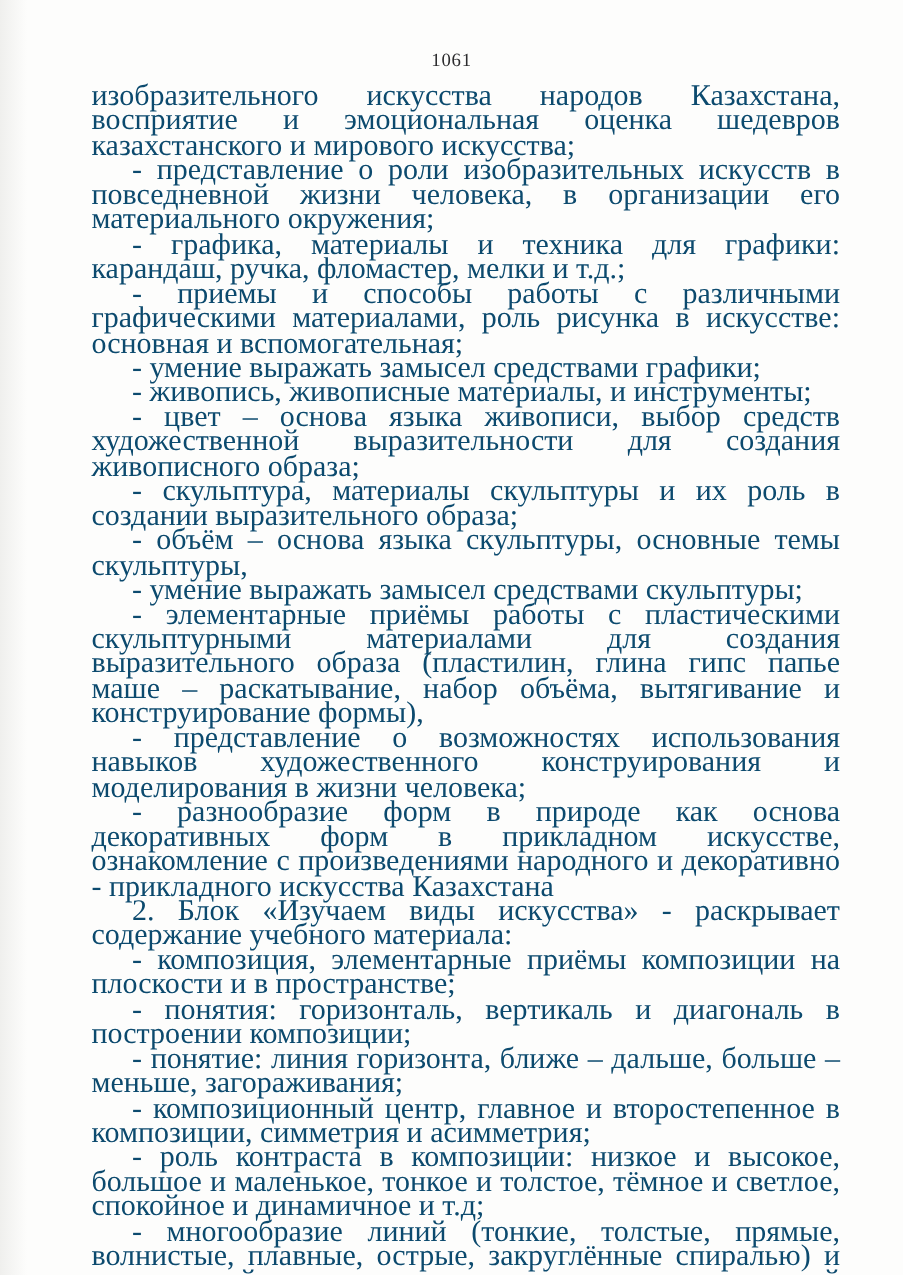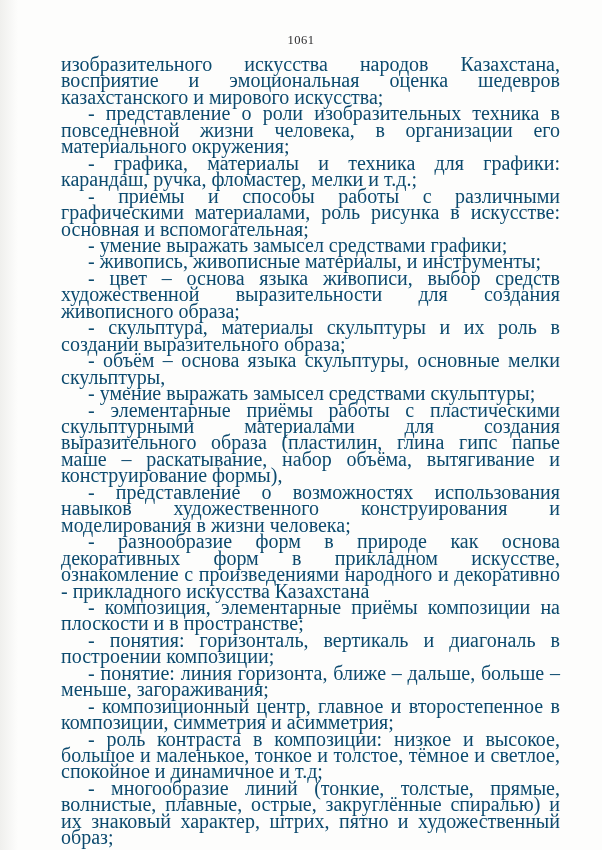--- a/index.html
+++ b/index.html
@@ -57,32 +57,33 @@
     text-indent: 0;
   }
 </style>
 </head>
 <body>
 
 <div class="page">
   <div class="page-number">1061</div>
   <div class="doc-body">
       <p class="para no-indent">изобразительного искусства народов Казахстана, восприятие и эмоциональная оценка шедевров казахстанского и мирового искусства;</p>
-      <p class="para">- представление о роли изобразительных техника в повседневной жизни человека, в организации его материального окружения;</p>
+      <p class="para">- представление о роли изобразительных искусств в повседневной жизни человека, в организации его материального окружения;</p>
       <p class="para">- графика, материалы и техника для графики: карандаш, ручка, фломастер, мелки и т.д.;</p>
       <p class="para">- приемы и способы работы с различными графическими материалами, роль рисунка в искусстве: основная и вспомогательная;</p>
       <p class="para">- умение выражать замысел средствами графики;</p>
       <p class="para">- живопись, живописные материалы, и инструменты;</p>
       <p class="para">- цвет – основа языка живописи, выбор средств художественной выразительности для создания живописного образа;</p>
       <p class="para">- скульптура, материалы скульптуры и их роль в создании выразительного образа;</p>
-      <p class="para">- объём – основа языка скульптуры, основные мелки скульптуры,</p>
+      <p class="para">- объём – основа языка скульптуры, основные темы скульптуры,</p>
       <p class="para">- умение выражать замысел средствами скульптуры;</p>
       <p class="para">- элементарные приёмы работы с пластическими скульптурными материалами для создания выразительного образа (пластилин, глина гипс папье маше – раскатывание, набор объёма, вытягивание и конструирование формы),</p>
       <p class="para">- представление о возможностях использования навыков художественного конструирования и моделирования в жизни человека;</p>
       <p class="para">- разнообразие форм в природе как основа декоративных форм в прикладном искусстве, ознакомление с произведениями народного и декоративно - прикладного искусства Казахстана</p>
+      <p class="para">2. Блок «Изучаем виды искусства» - раскрывает содержание учебного материала:</p>
       <p class="para">- композиция, элементарные приёмы композиции на плоскости и в пространстве;</p>
       <p class="para">- понятия: горизонталь, вертикаль и диагональ в построении композиции;</p>
       <p class="para">- понятие: линия горизонта, ближе – дальше, больше – меньше, загораживания;</p>
       <p class="para">- композиционный центр, главное и второстепенное в композиции, симметрия и асимметрия;</p>
       <p class="para">- роль контраста в композиции: низкое и высокое, большое и маленькое, тонкое и толстое, тёмное и светлое, спокойное и динамичное и т.д;</p>
       <p class="para">- многообразие линий (тонкие, толстые, прямые, волнистые, плавные, острые, закруглённые спиралью) и их знаковый характер, штрих, пятно и художественный образ;</p>
     </div>
 </div>
 
 </body></html>

